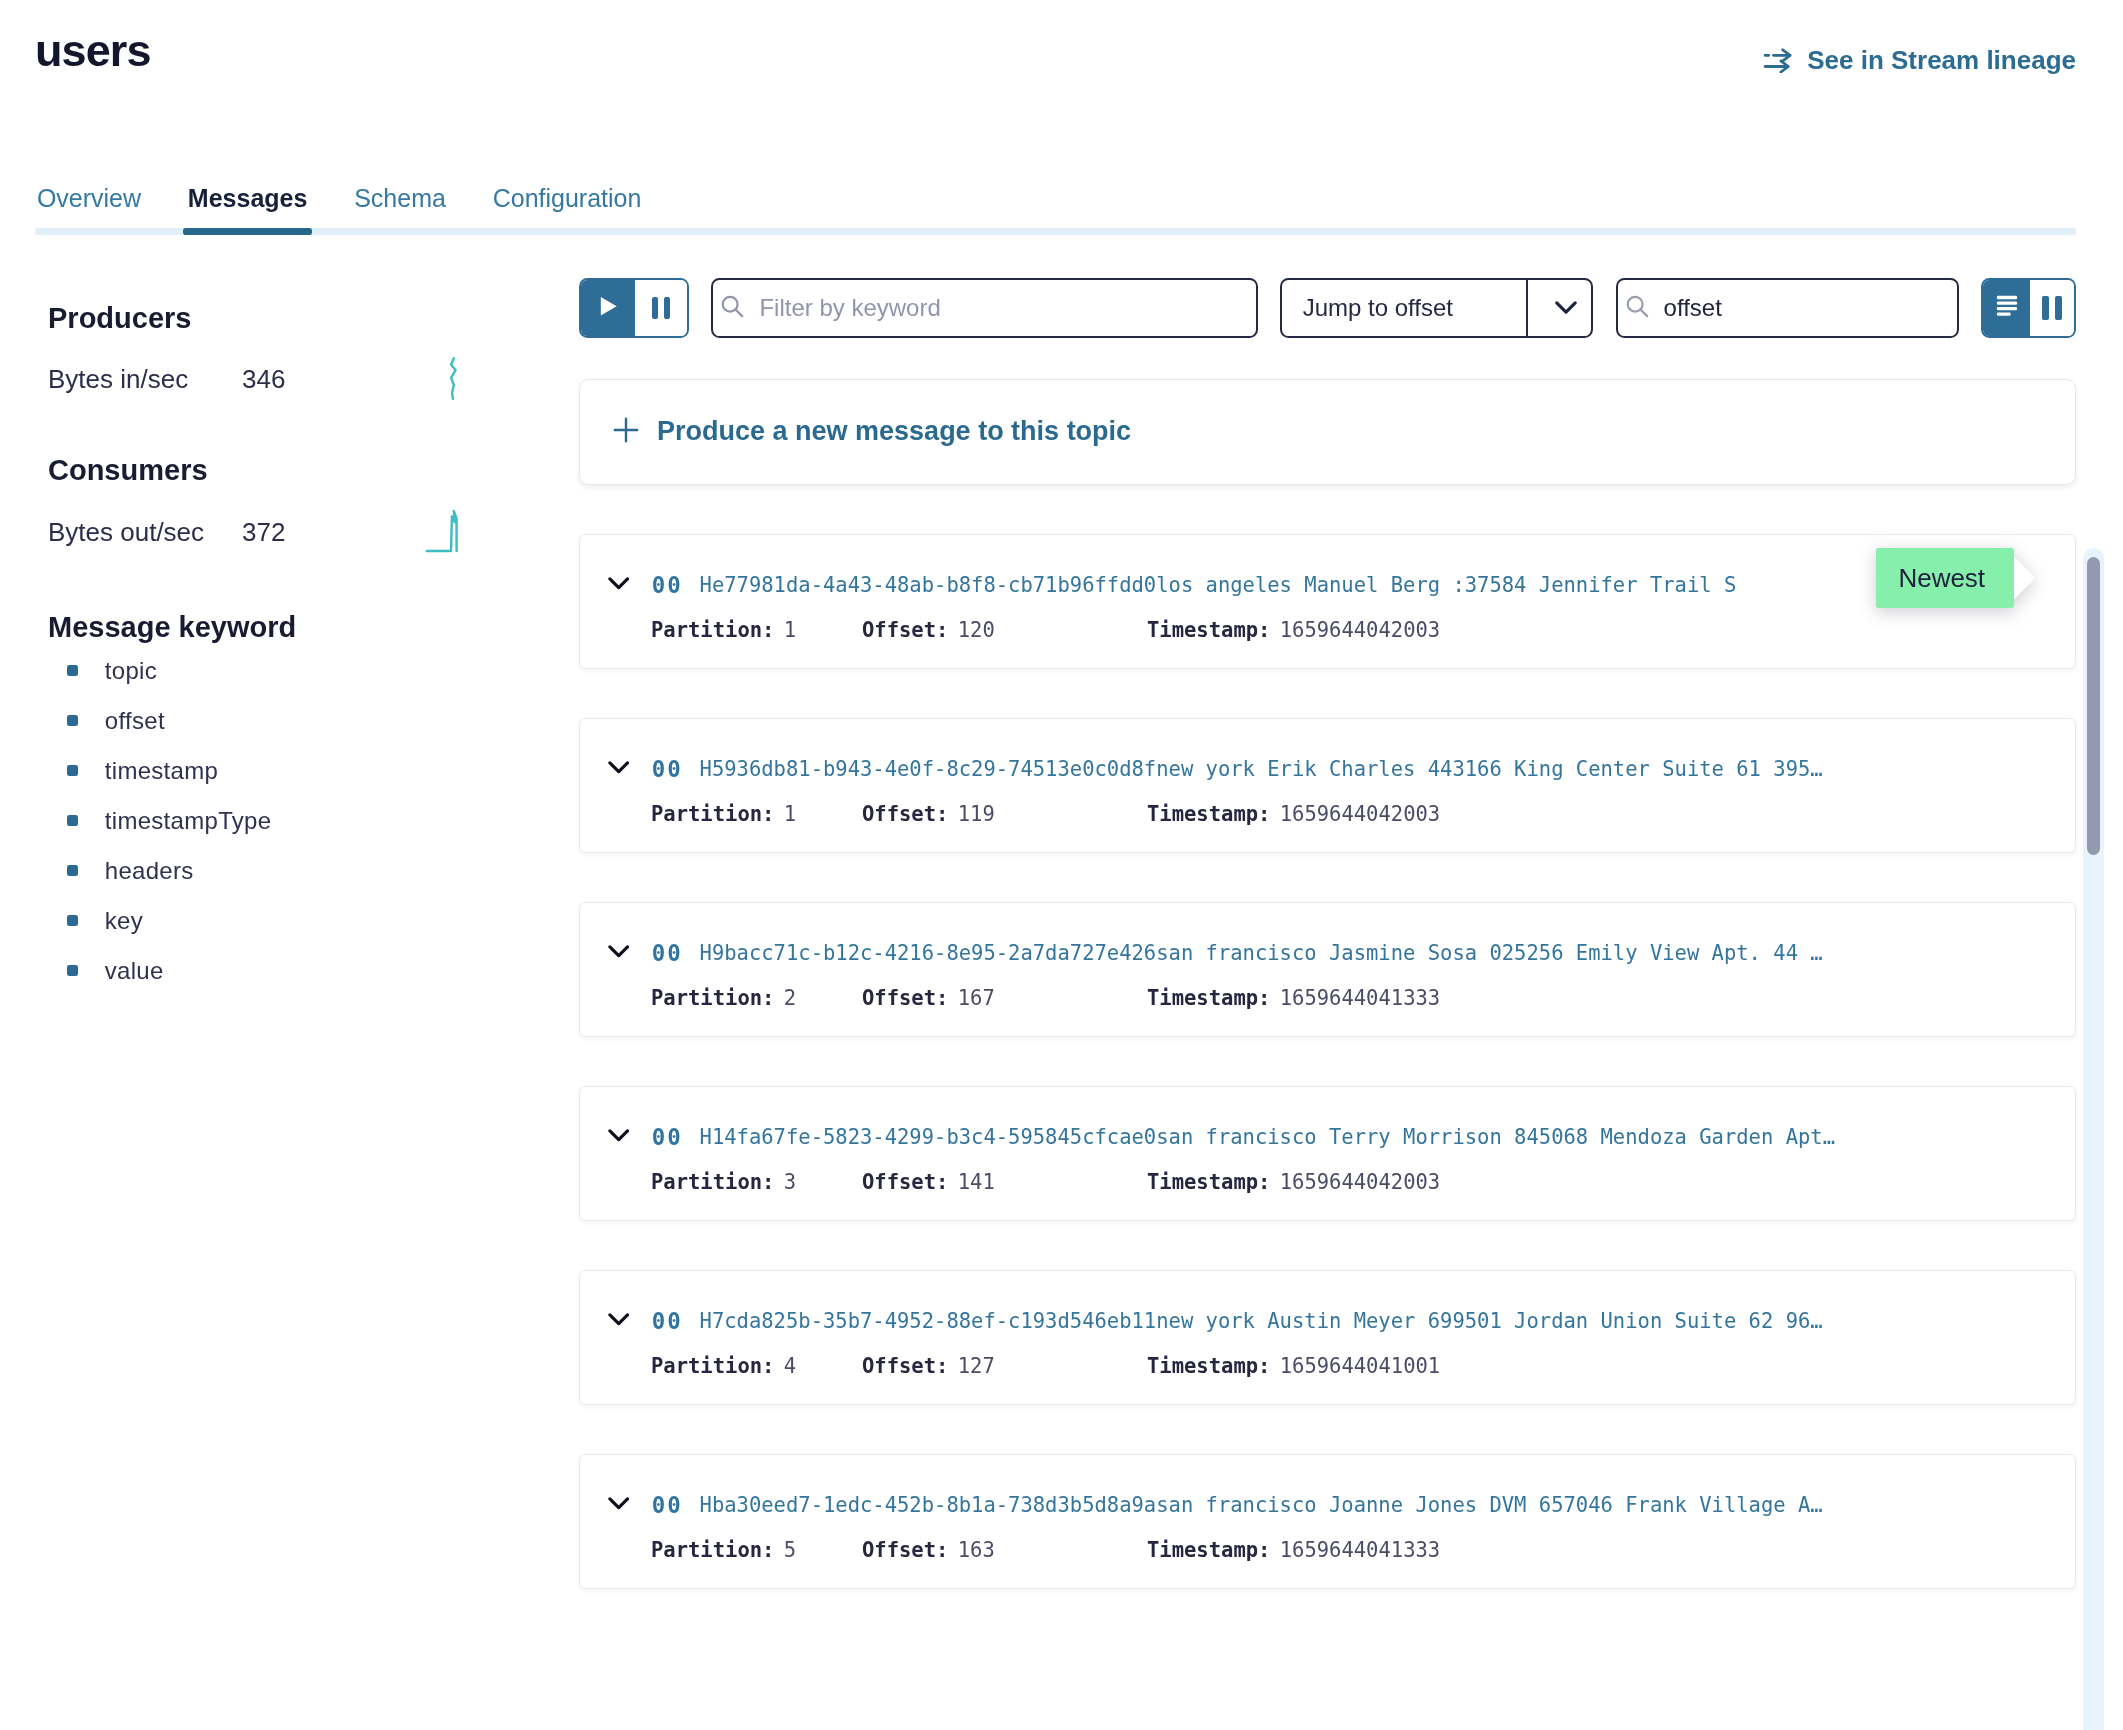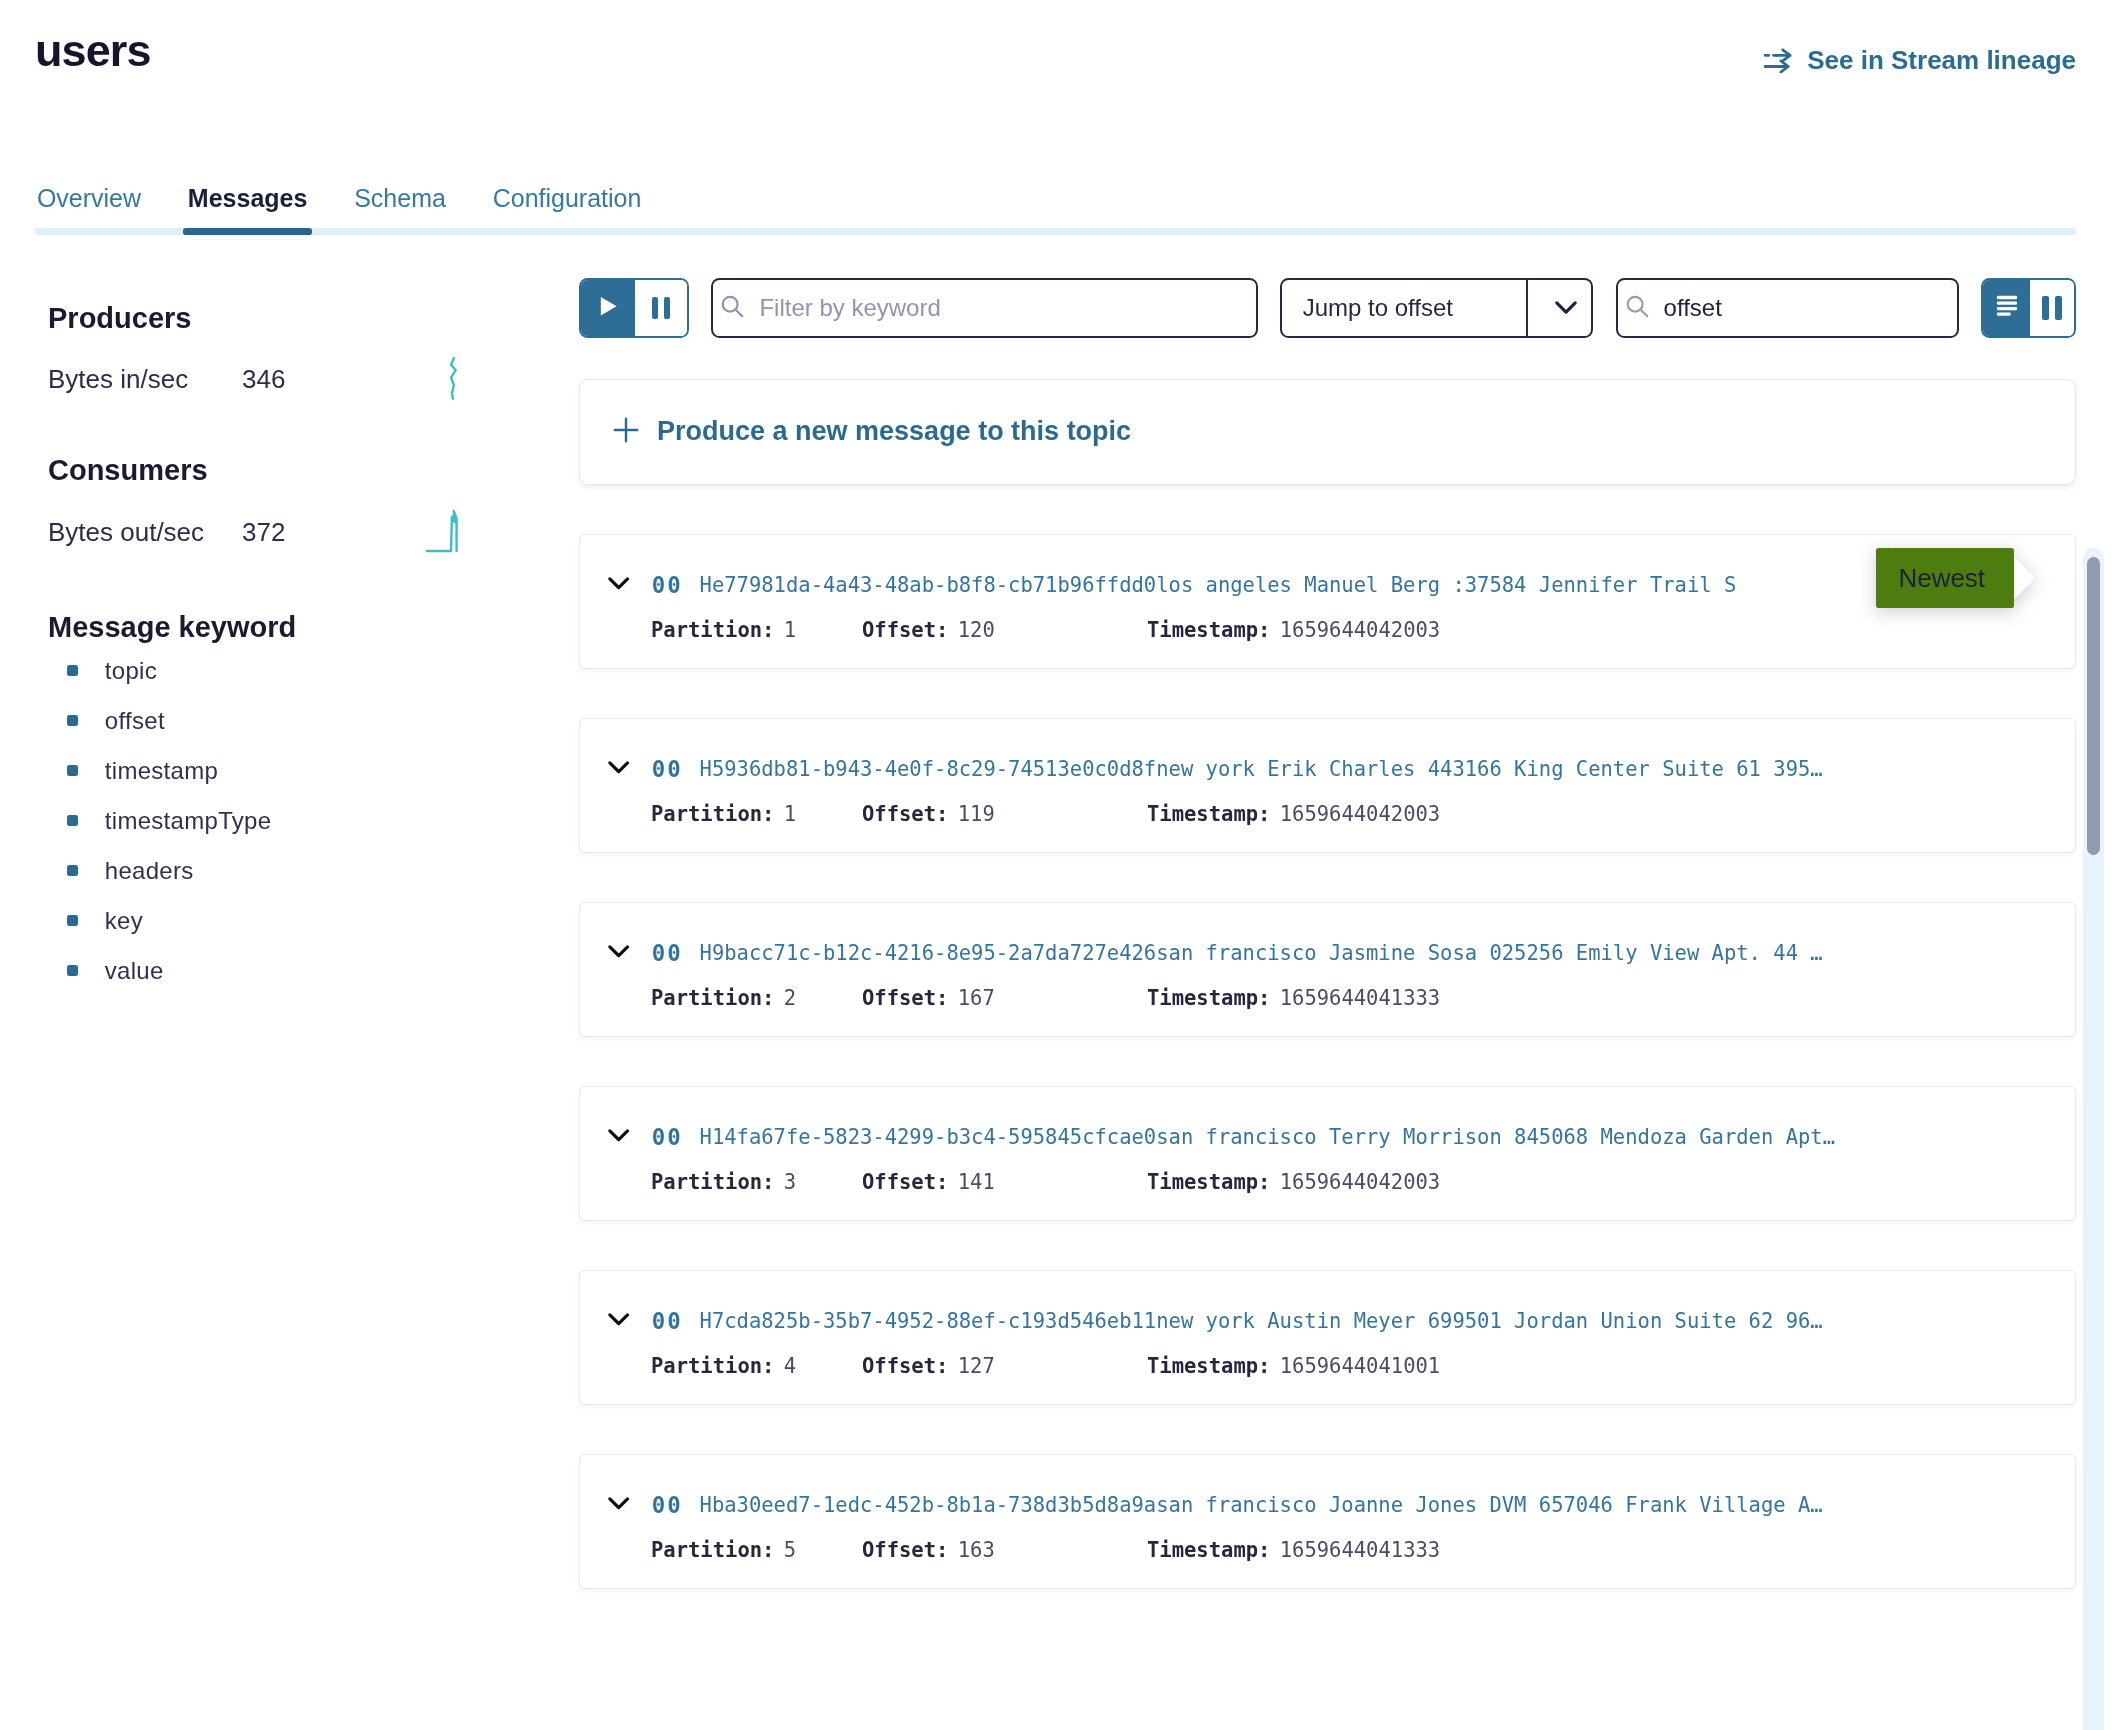--- a/index.html
+++ b/index.html
@@ -77,21 +77,21 @@
   .value-text { }
   .msg-meta { margin-top:17px; display:flex; padding-left:43px; font-family:"DejaVu Sans Mono",monospace; font-size:20.5px; color:#4a4b66; }
   .meta-label { font-weight:700; color:#26273f; margin-right:9.3px; }
   .meta-seg { display:flex; }
   .meta-seg.p { width:211px;text-align:center; }
   .meta-seg.o { width:285px; }
 
   
   .newest-tip { position:absolute; left:1876px; top:548px; width:138px; height:60px; z-index:6;
     filter:drop-shadow(0 4.7px 8.4px rgba(30,34,60,.22)); }
-  .newest-box { position:absolute; inset:0; background:#4d7c0f; border-radius:2.8px; display:flex; align-items:center;
+  .newest-box { position:absolute; inset:0; background:#86efac; border-radius:2.8px; display:flex; align-items:center;
     padding-left:22.4px; font-size:26px; font-weight:500; color:#20213c; }
   .newest-arrow { position:absolute; right:-15px; top:14px; width:32px; height:32px; background:#fff; transform:rotate(45deg); border-radius:3.7px; }
 
   
   .scrollbar-track { position:absolute; left:2083px; top:548px; width:20.5px; height:1182px; background:#e8f4fb; border-radius:10.3px 10.3px 0 0; }
   .scrollbar-thumb { position:absolute; left:3.7px; top:9.3px; width:13px; height:298px; background:#9599b0; border-radius:7.5px; cursor:pointer; }
 </style>
 </head>
 <body>
 

